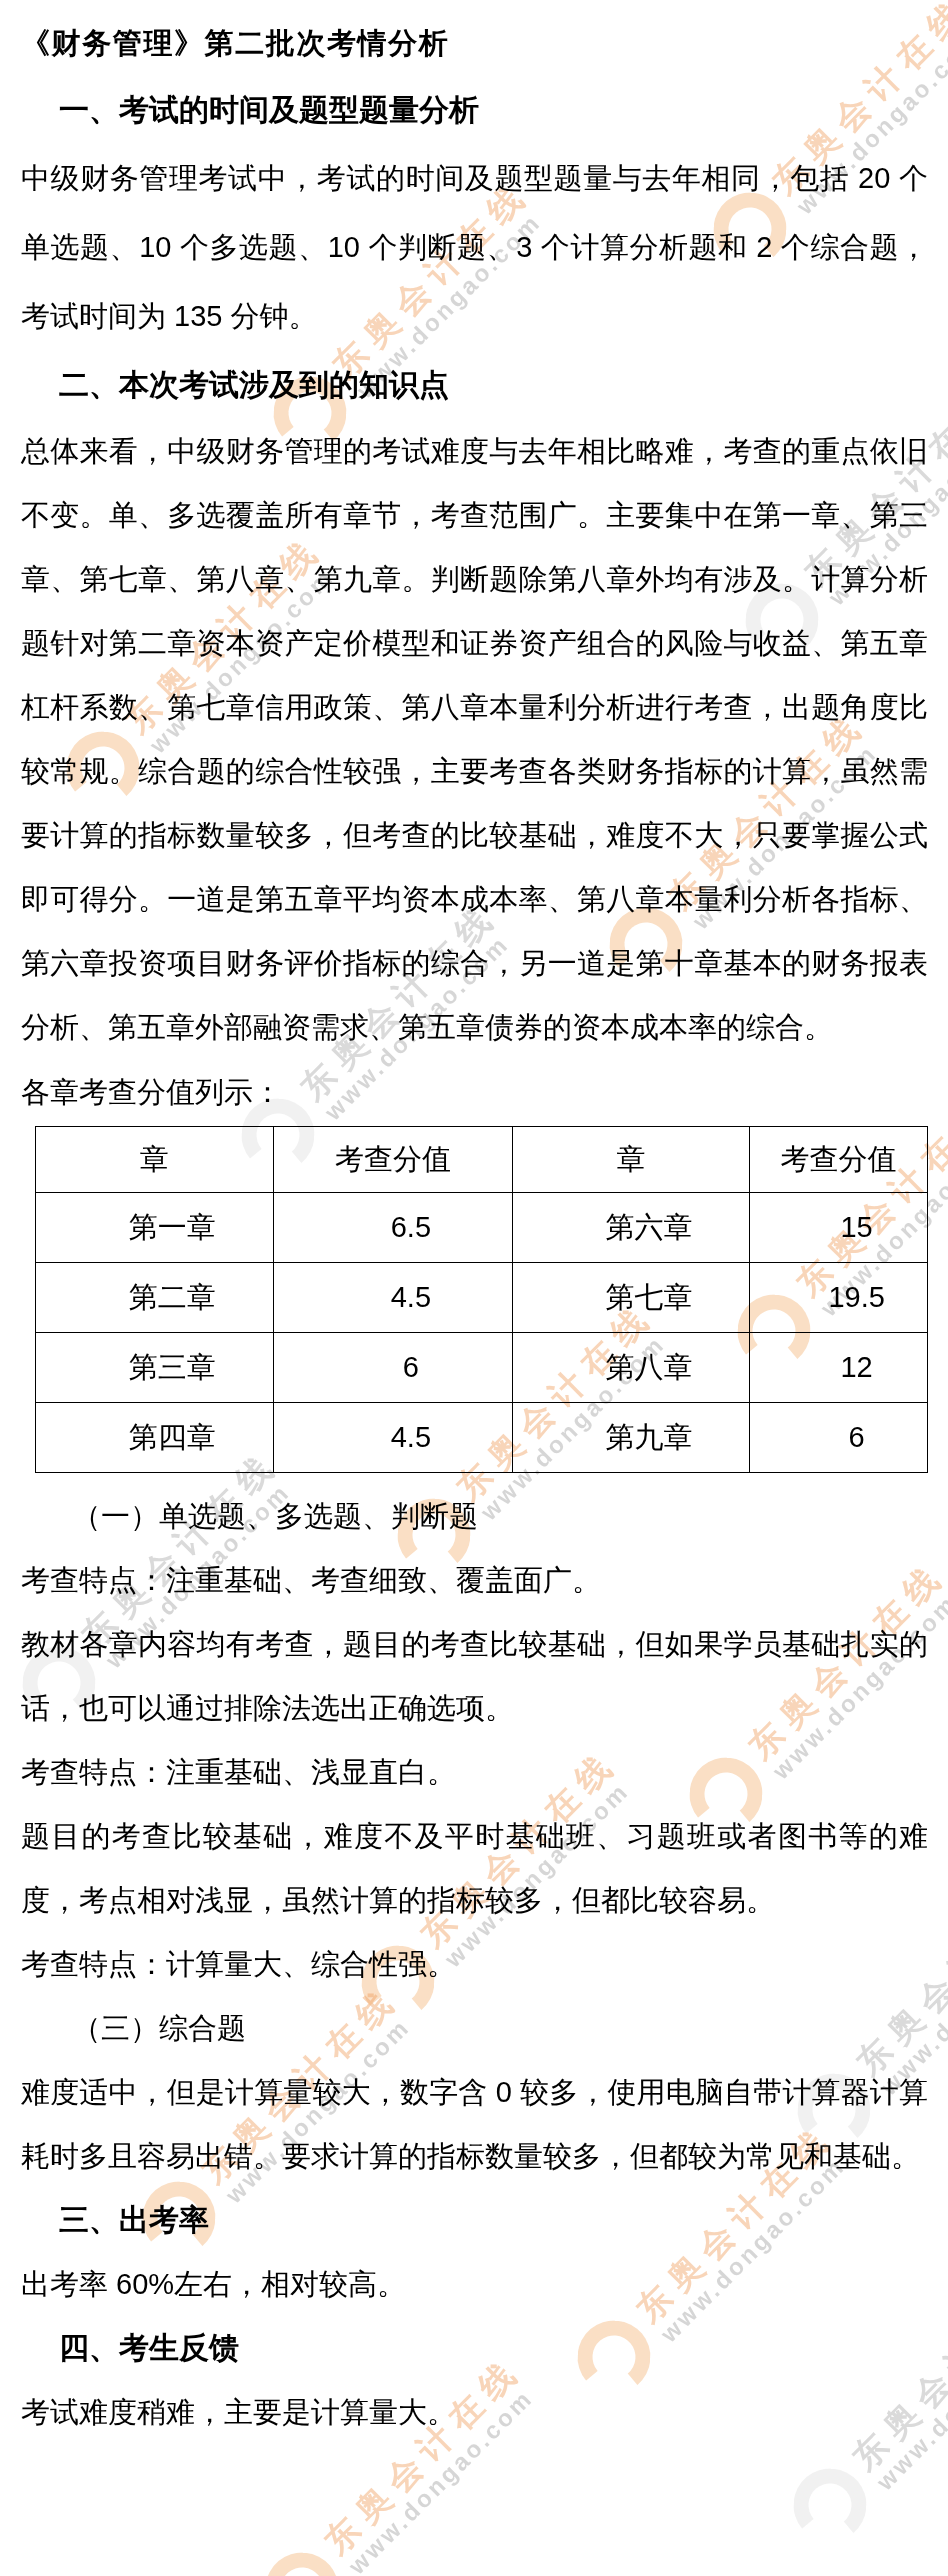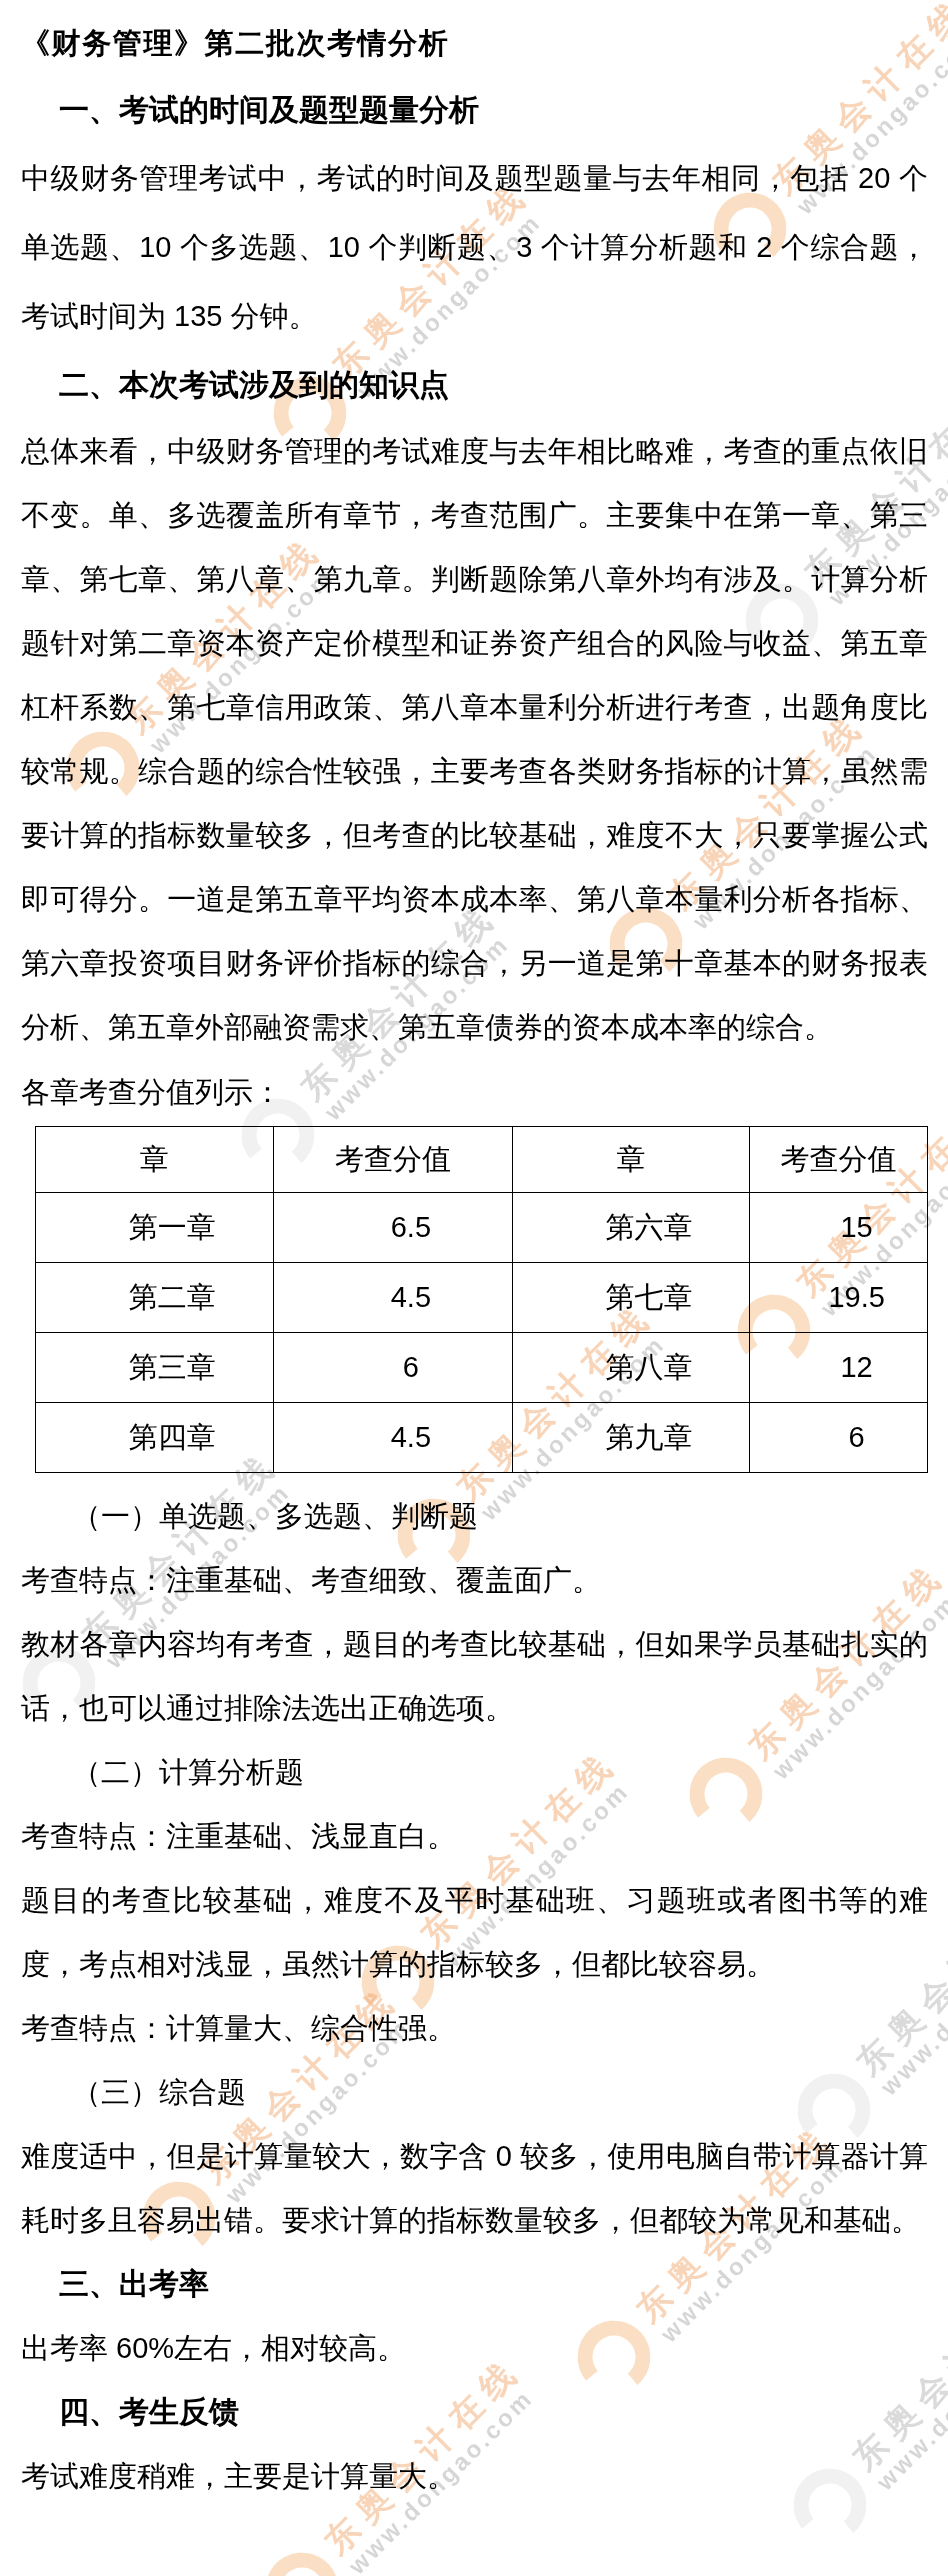--- a/index.html
+++ b/index.html
@@ -229,21 +229,20 @@
           <td>第九章</td>
           <td>6</td>
         </tr>
       </tbody>
     </table>
 
     <p class="p lh80 sub mt14">（一）单选题、多选题、判断题</p>
     <p class="p lh80">考查特点：注重基础、考查细致、覆盖面广。</p>
     <p class="p lh80">教材各章内容均有考查，题目的考查比较基础，但如果学员基础扎实的话，也可以通过排除法选出正确选项。</p>
 
-    <p class="p lh80 sub">（二）计算分析题</p>
     <p class="p lh80">考查特点：注重基础、浅显直白。</p>
     <p class="p lh80">题目的考查比较基础，难度不及平时基础班、习题班或者图书等的难度，考点相对浅显，虽然计算的指标较多，但都比较容易。</p>
 
     <p class="p lh80">考查特点：计算量大、综合性强。</p>
     <p class="p lh80 sub">（三）综合题</p>
     <p class="p lh80">难度适中，但是计算量较大，数字含 0 较多，使用电脑自带计算器计算耗时多且容易出错。要求计算的指标数量较多，但都较为常见和基础。</p>
 
     <div class="h-sec tight">三、出考率</div>
     <p class="p lh80">出考率 60%左右，相对较高。</p>
 

